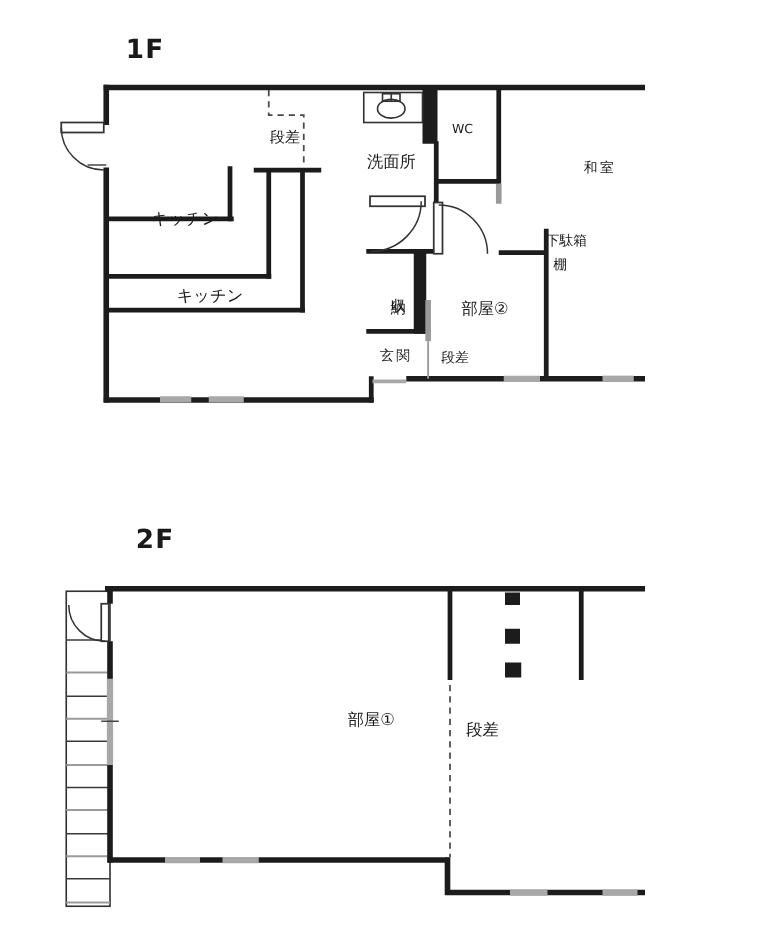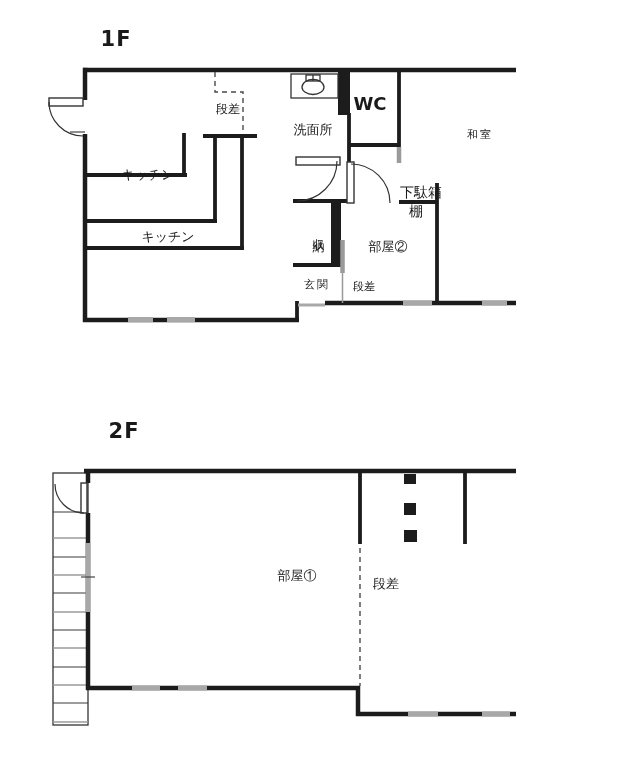--- a/index.html
+++ b/index.html
@@ -23,26 +23,26 @@
   .leaf{fill:#fff;stroke:#333;stroke-width:1.4;}
   .arc{fill:none;stroke:#333;stroke-width:1.2;}
   .tick{stroke:#444;stroke-width:1.2;}
   .tread-a{stroke:#3a3a3a;stroke-width:1.1;}
   .tread-b{stroke:#9b9b9b;stroke-width:1.6;}
 
   
   .lbl{position:absolute;transform:translate(-50%,-50%);white-space:nowrap;line-height:1.1;}
   .lbl.v{writing-mode:vertical-rl;text-orientation:upright;letter-spacing:2px;}
   .title{font-weight:bold;font-size:21px;letter-spacing:1px;}
-  .fs13{font-size:13px;font-family:Liberation Mono, monospace;}
+  .fs13{font-size:13px;}
   .fs12{font-size:12px;}
   .fs11{font-size:11px;}
-  .fs9{font-size:14px;}
+  .fs9{font-size:11px;margin-left:32px;}
   .fs14{font-size:11px;letter-spacing:2px;}
-  .wc{font-size:18px;font-weight:700;letter-spacing:0;}
+  .wc{font-size:10px;font-weight:400;letter-spacing:0;}
 </style>
 </head>
 <body style="background: rgb(255, 255, 255);">
 
 <div class="stage">
 
   <svg class="plan" width="622" height="760" viewBox="0 0 622 760">
 
     <g>
 

